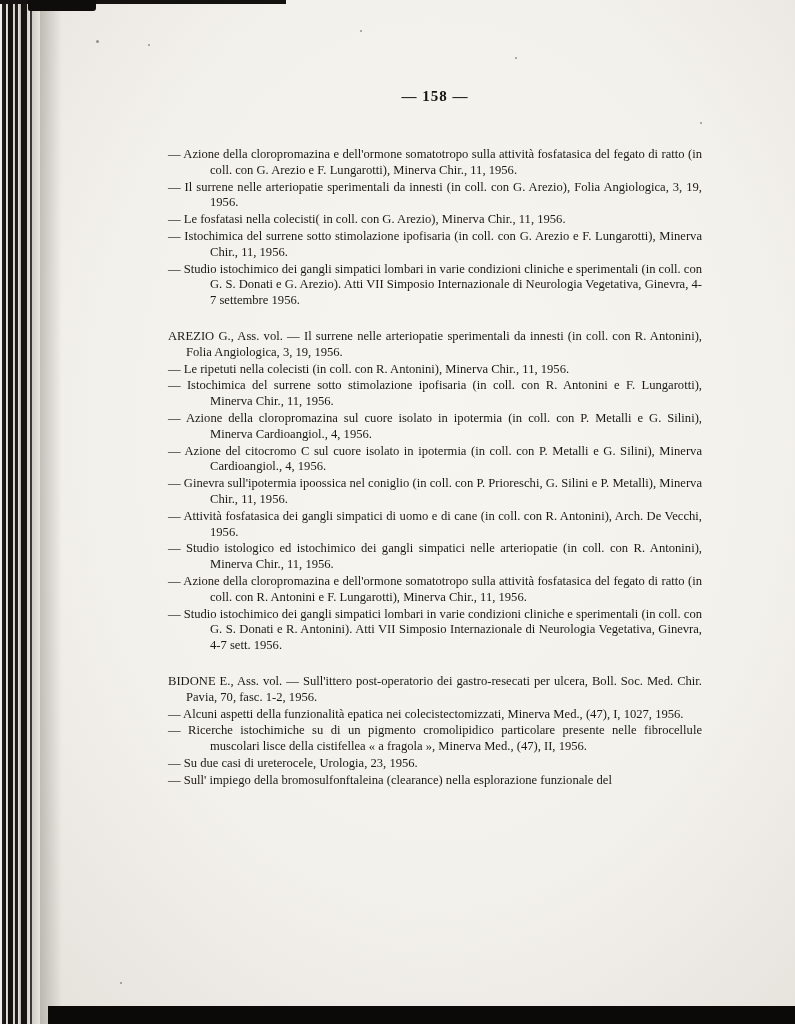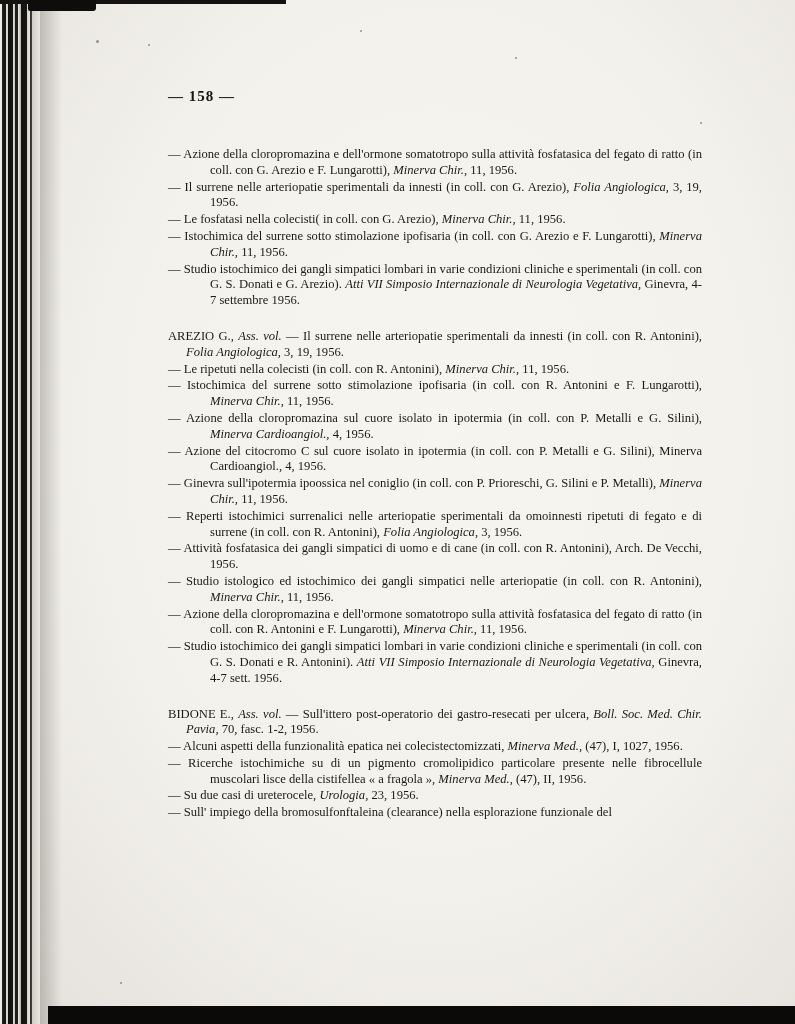--- a/index.html
+++ b/index.html
@@ -30,33 +30,33 @@
       #cfccc5 32px,#e9e6e0 40px,
       rgba(60,55,48,0.25) 40px, rgba(60,55,48,0) 62px);
   }
   .top-strip{position:absolute;left:0;top:0;width:286px;height:4px;background:#141210;}
   .top-blob{position:absolute;left:28px;top:0;width:68px;height:11px;background:#0e0d0b;border-radius:0 0 3px 2px;}
   .bottom-strip{position:absolute;left:48px;right:0;top:1006px;height:18px;background:#0b0a09;}
   .speck{position:absolute;border-radius:50%;background:#4a463f;opacity:.55;}
 
   .page-content{position:absolute;left:168px;top:88px;width:534px;}
   .page-number{
-    font-weight:bold;font-size:15px;letter-spacing:1px;
+    text-align:center;font-weight:bold;font-size:15px;letter-spacing:1px;
     color:#17150f;margin:0 0 42px 0;
   }
   .bib-section + .bib-section{margin-top:20px;}
   p.entry{
     margin:0 0 1px 0;
     font-size:12.6px;line-height:15.8px;
     color:#1b1915;
     text-align:justify;
     padding-left:42px;text-indent:-42px;
   }
   p.entry.head{padding-left:18px;text-indent:-18px;}
-  .it{font-style:italic;}
+  .it{}
 </style>
 </head>
 <body>
 
 <div class="scan">
   <div class="edge-band"></div>
   <div class="top-strip"></div>
   <div class="top-blob"></div>
   <div class="bottom-strip"></div>
 
@@ -77,21 +77,20 @@
           <p class="entry"><span>— Istochimica del surrene sotto stimolazione ipofisaria (in coll. con G. Arezio e F. Lungarotti), </span><span class="it">Minerva Chir.,</span><span> 11, 1956.</span></p>
           <p class="entry"><span>— Studio istochimico dei gangli simpatici lombari in varie condizioni cliniche e sperimentali (in coll. con G. S. Donati e G. Arezio). </span><span class="it">Atti VII Simposio Internazionale di Neurologia Vegetativa,</span><span> Ginevra, 4-7 settembre 1956.</span></p>
         </section>
         <section class="bib-section">
           <p class="entry head"><span>AREZIO G., </span><span class="it">Ass. vol.</span><span> — Il surrene nelle arteriopatie sperimentali da innesti (in coll. con R. Antonini), </span><span class="it">Folia Angiologica,</span><span> 3, 19, 1956.</span></p>
           <p class="entry"><span>— Le ripetuti nella colecisti (in coll. con R. Antonini), </span><span class="it">Minerva Chir.,</span><span> 11, 1956.</span></p>
           <p class="entry"><span>— Istochimica del surrene sotto stimolazione ipofisaria (in coll. con R. Antonini e F. Lungarotti), </span><span class="it">Minerva Chir.,</span><span> 11, 1956.</span></p>
           <p class="entry"><span>— Azione della cloropromazina sul cuore isolato in ipotermia (in coll. con P. Metalli e G. Silini), </span><span class="it">Minerva Cardioangiol.,</span><span> 4, 1956.</span></p>
           <p class="entry"><span>— Azione del citocromo C sul cuore isolato in ipotermia (in coll. con P. Metalli e G. Silini), Minerva Cardioangiol., 4, 1956.</span></p>
           <p class="entry"><span>— Ginevra sull'ipotermia ipoossica nel coniglio (in coll. con P. Prioreschi, G. Silini e P. Metalli), </span><span class="it">Minerva Chir.,</span><span> 11, 1956.</span></p>
-          <p class="entry"><span>— Reperti istochimici surrenalici nelle arteriopatie sperimentali da omoinnesti ripetuti di fegato e di surrene (in coll. con R. Antonini), </span><span class="it">Folia Angiologica,</span><span> 3, 1956.</span></p>
           <p class="entry"><span>— Attività fosfatasica dei gangli simpatici di uomo e di cane (in coll. con R. Antonini), Arch. De Vecchi, 1956.</span></p>
           <p class="entry"><span>— Studio istologico ed istochimico dei gangli simpatici nelle arteriopatie (in coll. con R. Antonini), </span><span class="it">Minerva Chir.,</span><span> 11, 1956.</span></p>
           <p class="entry"><span>— Azione della cloropromazina e dell'ormone somatotropo sulla attività fosfatasica del fegato di ratto (in coll. con R. Antonini e F. Lungarotti), </span><span class="it">Minerva Chir.,</span><span> 11, 1956.</span></p>
           <p class="entry"><span>— Studio istochimico dei gangli simpatici lombari in varie condizioni cliniche e sperimentali (in coll. con G. S. Donati e R. Antonini). </span><span class="it">Atti VII Simposio Internazionale di Neurologia Vegetativa,</span><span> Ginevra, 4-7 sett. 1956.</span></p>
         </section>
         <section class="bib-section">
           <p class="entry head"><span>BIDONE E., </span><span class="it">Ass. vol.</span><span> — Sull'ittero post-operatorio dei gastro-resecati per ulcera, </span><span class="it">Boll. Soc. Med. Chir. Pavia,</span><span> 70, fasc. 1-2, 1956.</span></p>
           <p class="entry"><span>— Alcuni aspetti della funzionalità epatica nei colecistectomizzati, </span><span class="it">Minerva Med.,</span><span> (47), I, 1027, 1956.</span></p>
           <p class="entry"><span>— Ricerche istochimiche su di un pigmento cromolipidico particolare presente nelle fibrocellule muscolari lisce della cistifellea « a fragola », </span><span class="it">Minerva Med.,</span><span> (47), II, 1956.</span></p>
           <p class="entry"><span>— Su due casi di ureterocele, </span><span class="it">Urologia,</span><span> 23, 1956.</span></p>

